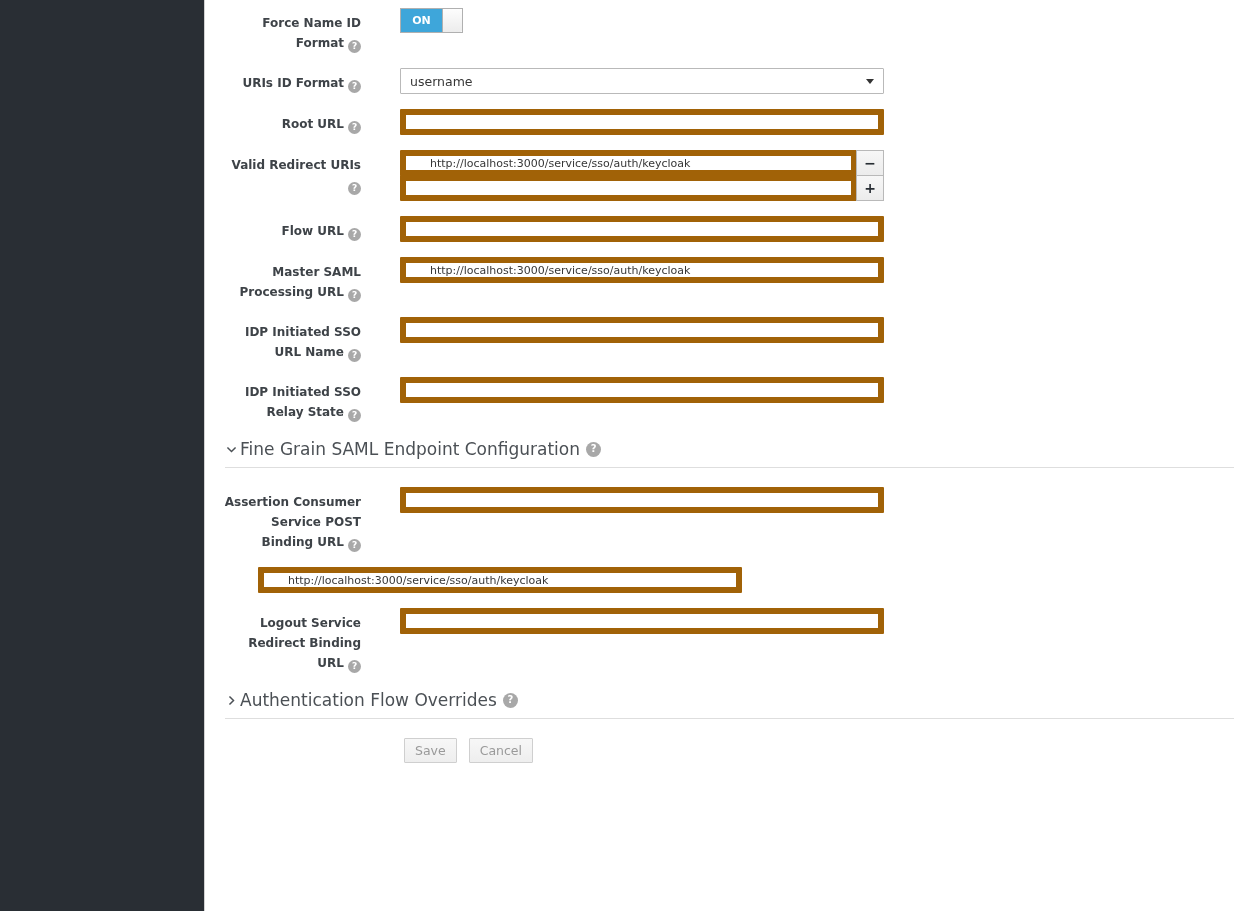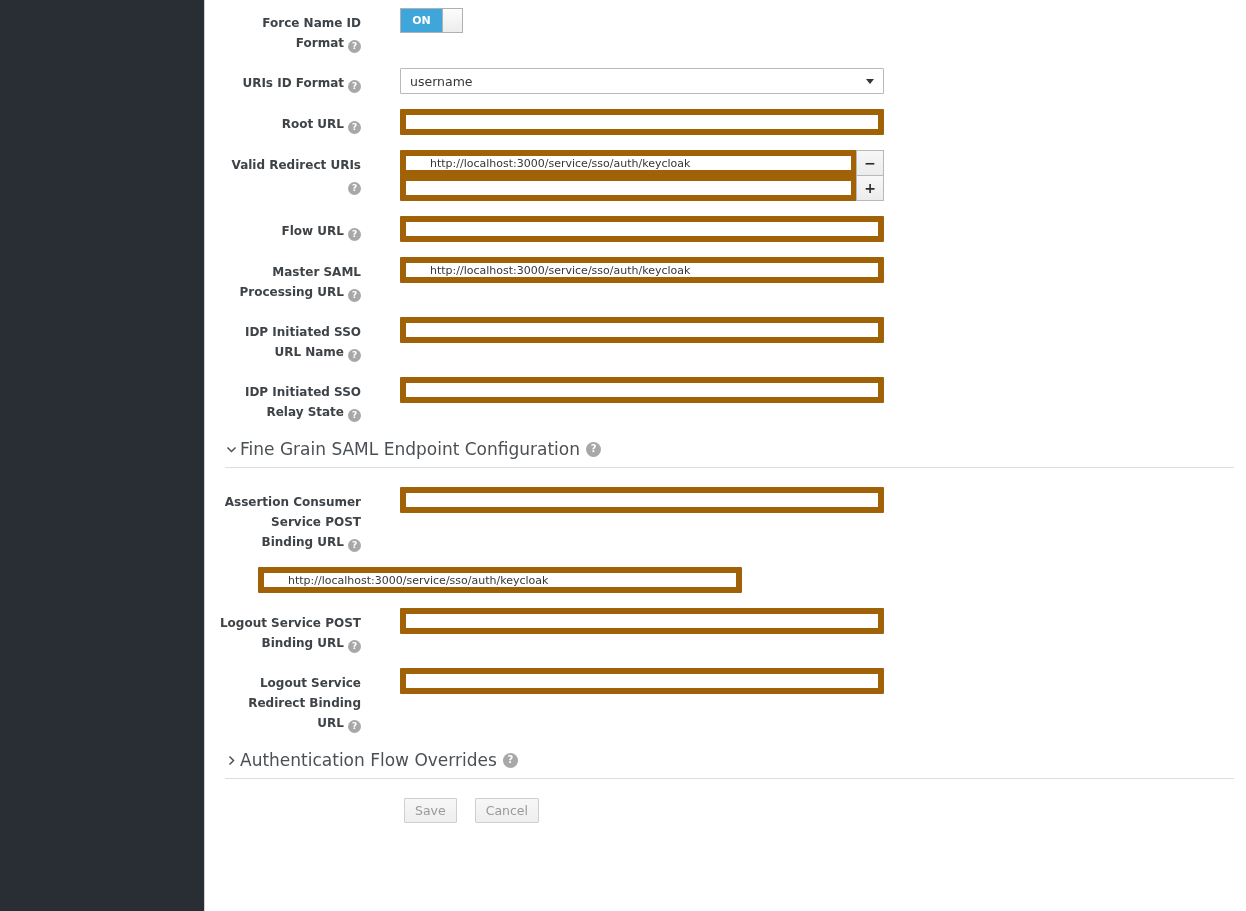--- a/index.html
+++ b/index.html
@@ -145,21 +145,21 @@
     vertical-align: -2px;
   }
   .chev { display: inline-flex; }
   .section-rule {
     border: none;
     border-top: 1px solid #dedede;
     margin: 6px 12px 19px 19px;
   }
   .buttons-row {
     display: flex;
-    gap: 18px;
+    gap: 12px;
     margin-left: 198px;
   }
   .btn {
     height: 25px;
     padding: 0 10px;
     background: linear-gradient(#f7f7f7, #eeeeee);
     border: 1px solid #cfcfcf;
     border-radius: 1px;
     color: #9a9a9a;
     font-size: 12.5px;
@@ -282,28 +282,20 @@
       <input class="text-input" type="text" value="" style="">
     </div>
   </div>
 
   <div class="form-row">
     <div class="row-field">
       <input class="text-input" type="text" value="http://localhost:3000/service/sso/auth/keycloak" style="">
     </div>
   </div>
 
-  <div class="form-row">
-    <div class="row-label">
-      <span>Logout Service POST Binding URL</span><span class="help-icon">?</span>
-    </div>
-    <div class="row-field">
-      <input class="text-input" type="text" value="" style="">
-    </div>
-  </div>
 
   <div class="form-row">
     <div class="row-label">
       <span>Logout Service Redirect Binding URL</span><span class="help-icon">?</span>
     </div>
     <div class="row-field">
       <input class="text-input" type="text" value="" style="">
     </div>
   </div>
 

